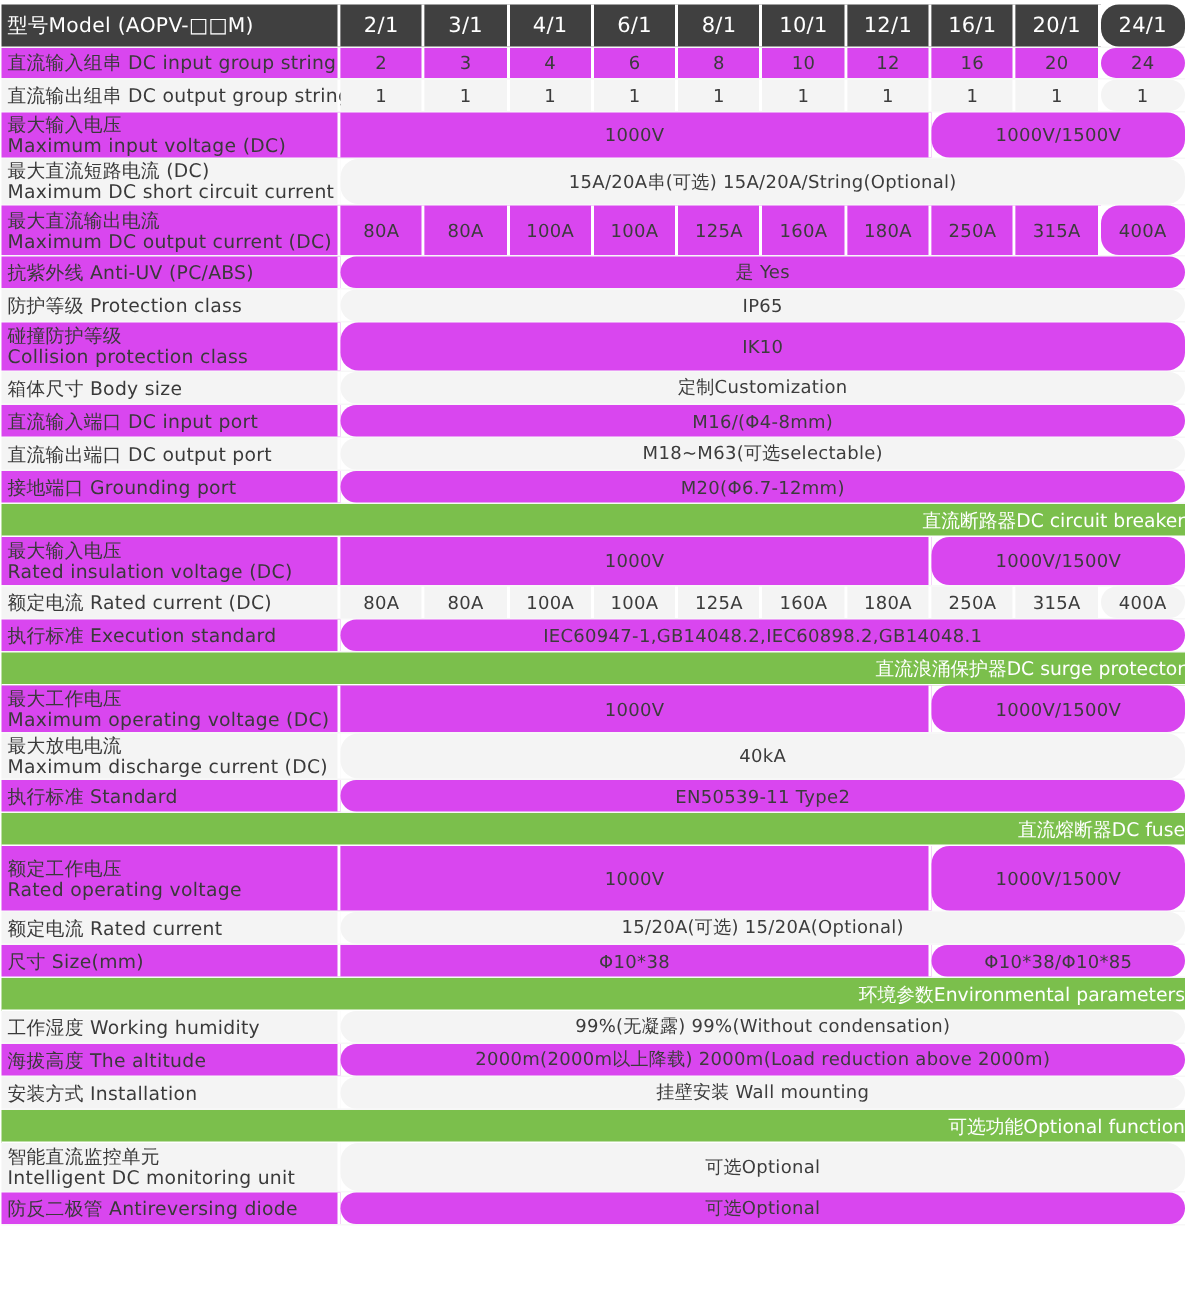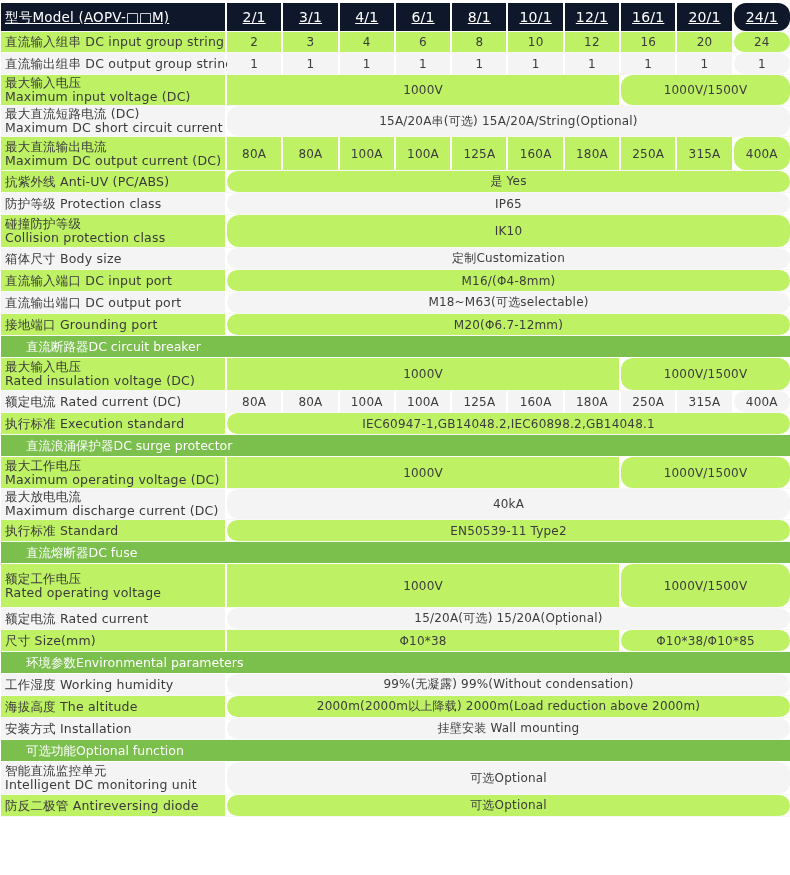--- a/index.html
+++ b/index.html
@@ -4,46 +4,46 @@
 <style>
   * { box-sizing: border-box; margin: 0; padding: 0; }
   html, body { width: 790px; height: 875px; background: #ffffff; overflow: hidden; }
   body { font-family: "DejaVu Sans", "Liberation Sans", sans-serif; color: #3a3a3a; }
   #spec {
     position: absolute; left: 1px; top: 3px; width: 789px;
   }
   .row {
     display: flex; width: 789px; border-bottom: 1px solid #f7f7f7;
   }
-  .row.alt-a .cell { background: #bef264; }
+  .row.alt-a .cell { background: #d946ef; }
   .row.alt-b .cell { background: #f4f4f4; }
   .cell {
     display: flex; align-items: center; justify-content: center;
     font-size: 12px; letter-spacing: 0.2px; color: #3c3c3c;
     border-right: 2px solid #ffffff; white-space: nowrap;
   }
   .cell:last-child { border-right: none; border-radius: 12px; }
   .label {
     width: 226px; justify-content: flex-start; padding-left: 4px;
     flex-direction: column; align-items: flex-start;
     font-size: 12.5px; line-height: 14px; color: #3a3a3a;
   }
   .label.single { justify-content: center; }
   .label span { display: block; }
   .label.double { justify-content: center; }
   .col { width: 56.3px; }
   .span-all { width: 563px; }
   .span-left { width: 394px; }
   .span-right { width: 169px; }
   .row.header { height: 29px; }
-  .row.header .cell { background: #0f172a; color: #ffffff; font-size: 14px; text-decoration: underline; }
+  .row.header .cell { background: #404040; color: #ffffff; font-size: 14px; }
   .row.header .label { font-size: 13.5px; justify-content: center; color: #ffffff; }
   .row.section { height: 22px; background: #7bbf4c; border-bottom: 1px solid #ffffff; }
   .row.section .sec-title {
-    width: 100%; text-align: left; color: #ffffff; font-size: 12.5px;
+    width: 100%; text-align: right; color: #ffffff; font-size: 12.5px;
     line-height: 22px; padding-left: 0px; margin-left: 25px;
   }
   .h21 { height: 21px; }
   .h22 { height: 22px; }
   .h31 { height: 31px; }
   .h32 { height: 32px; }
   .h33 { height: 33px; }
   .h34 { height: 34px; }
   .h44 { height: 44px; }
 </style>

